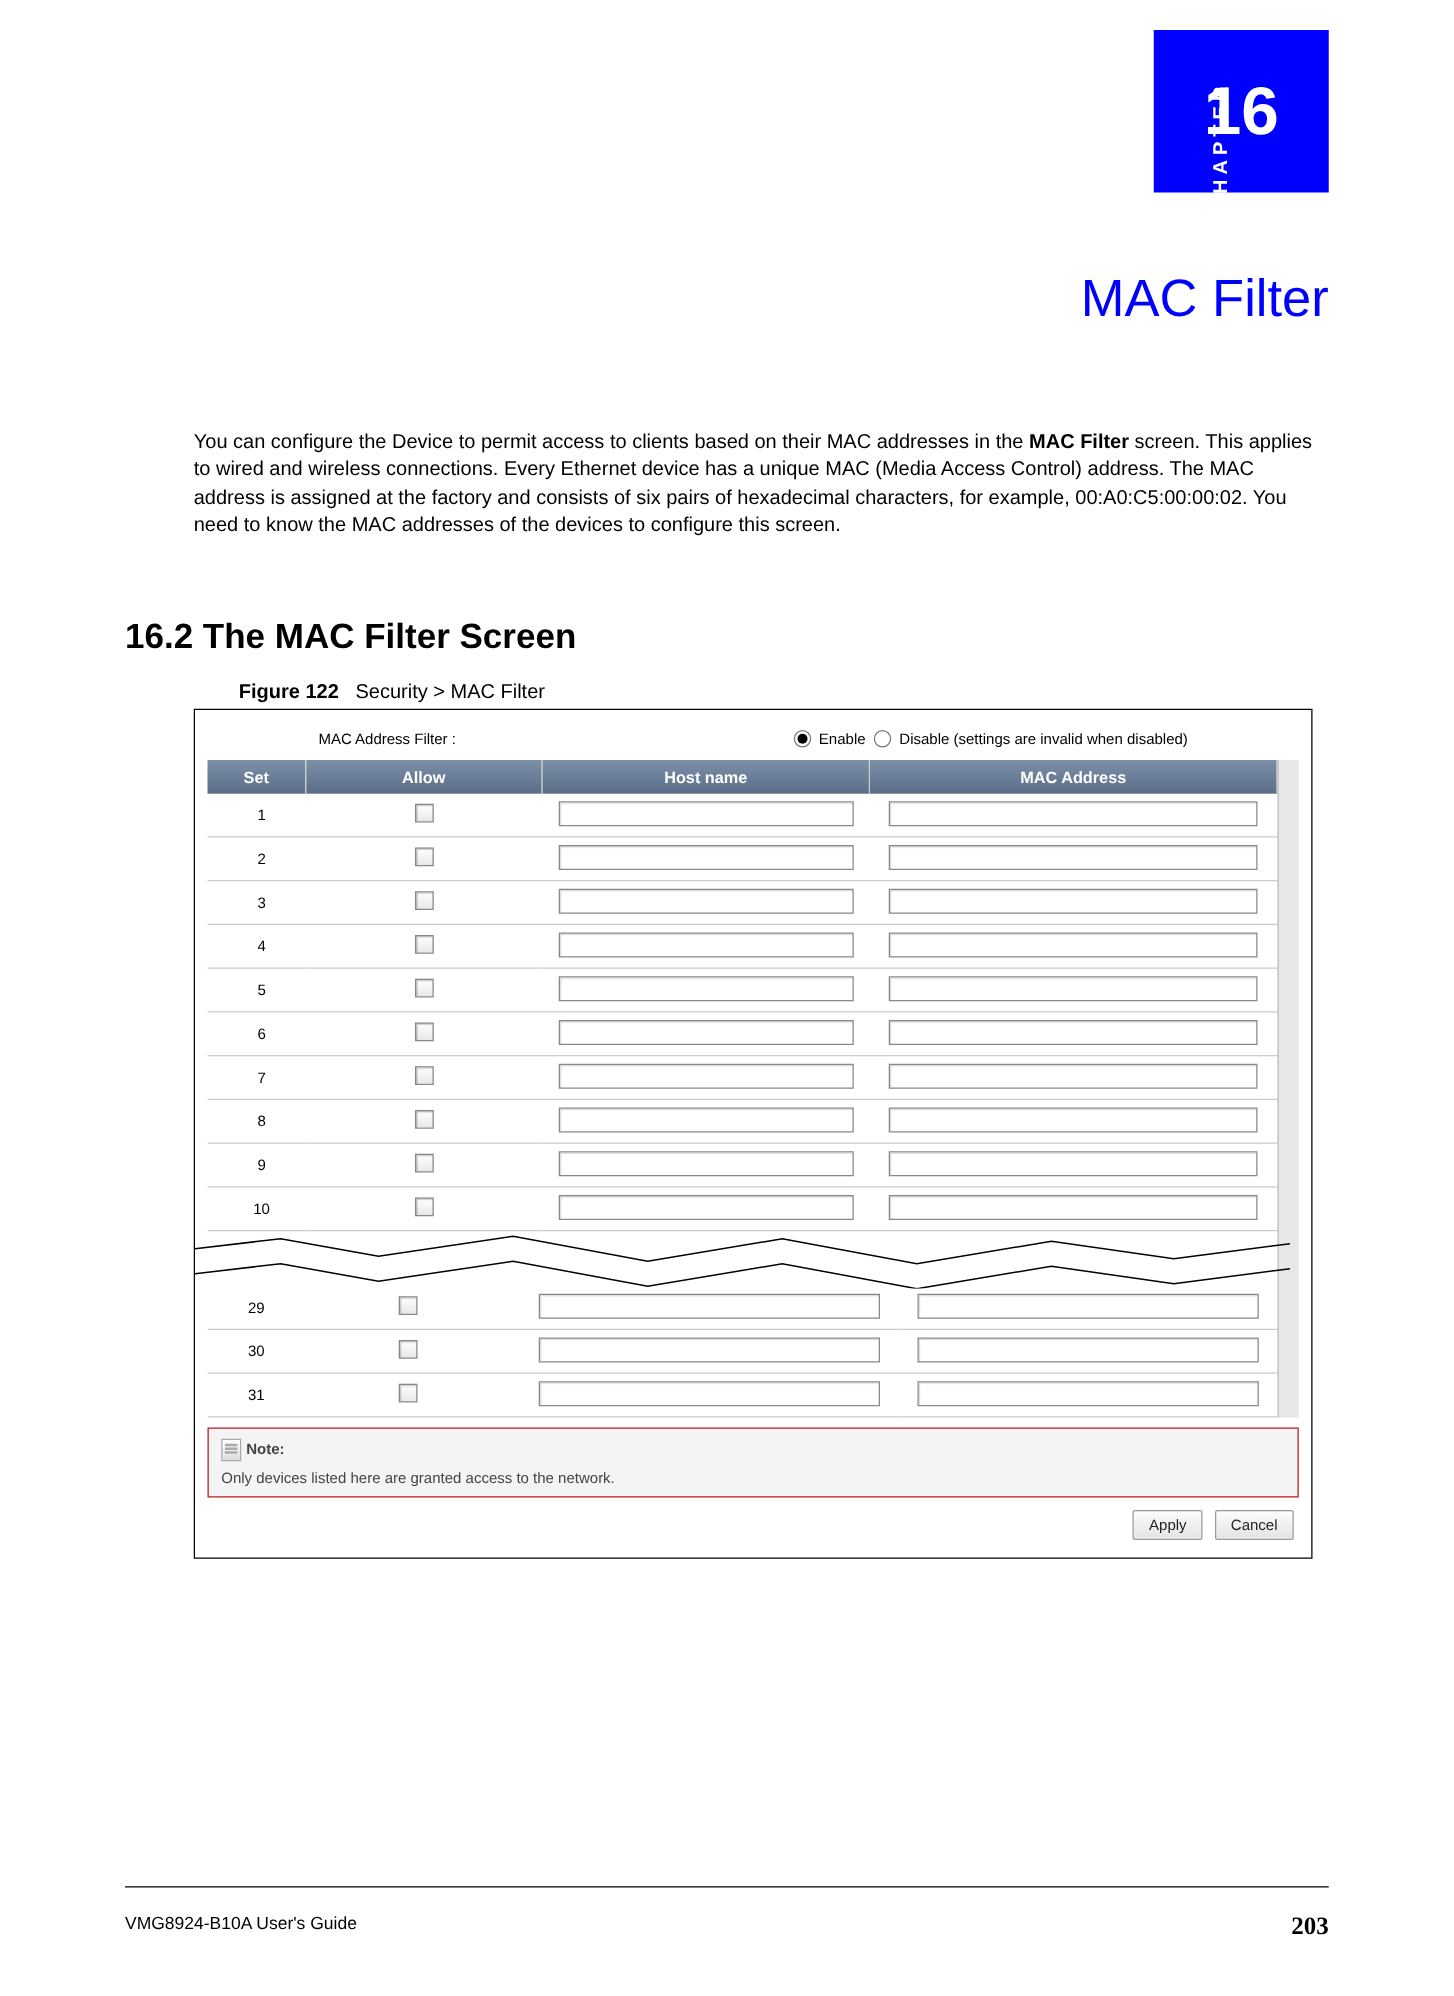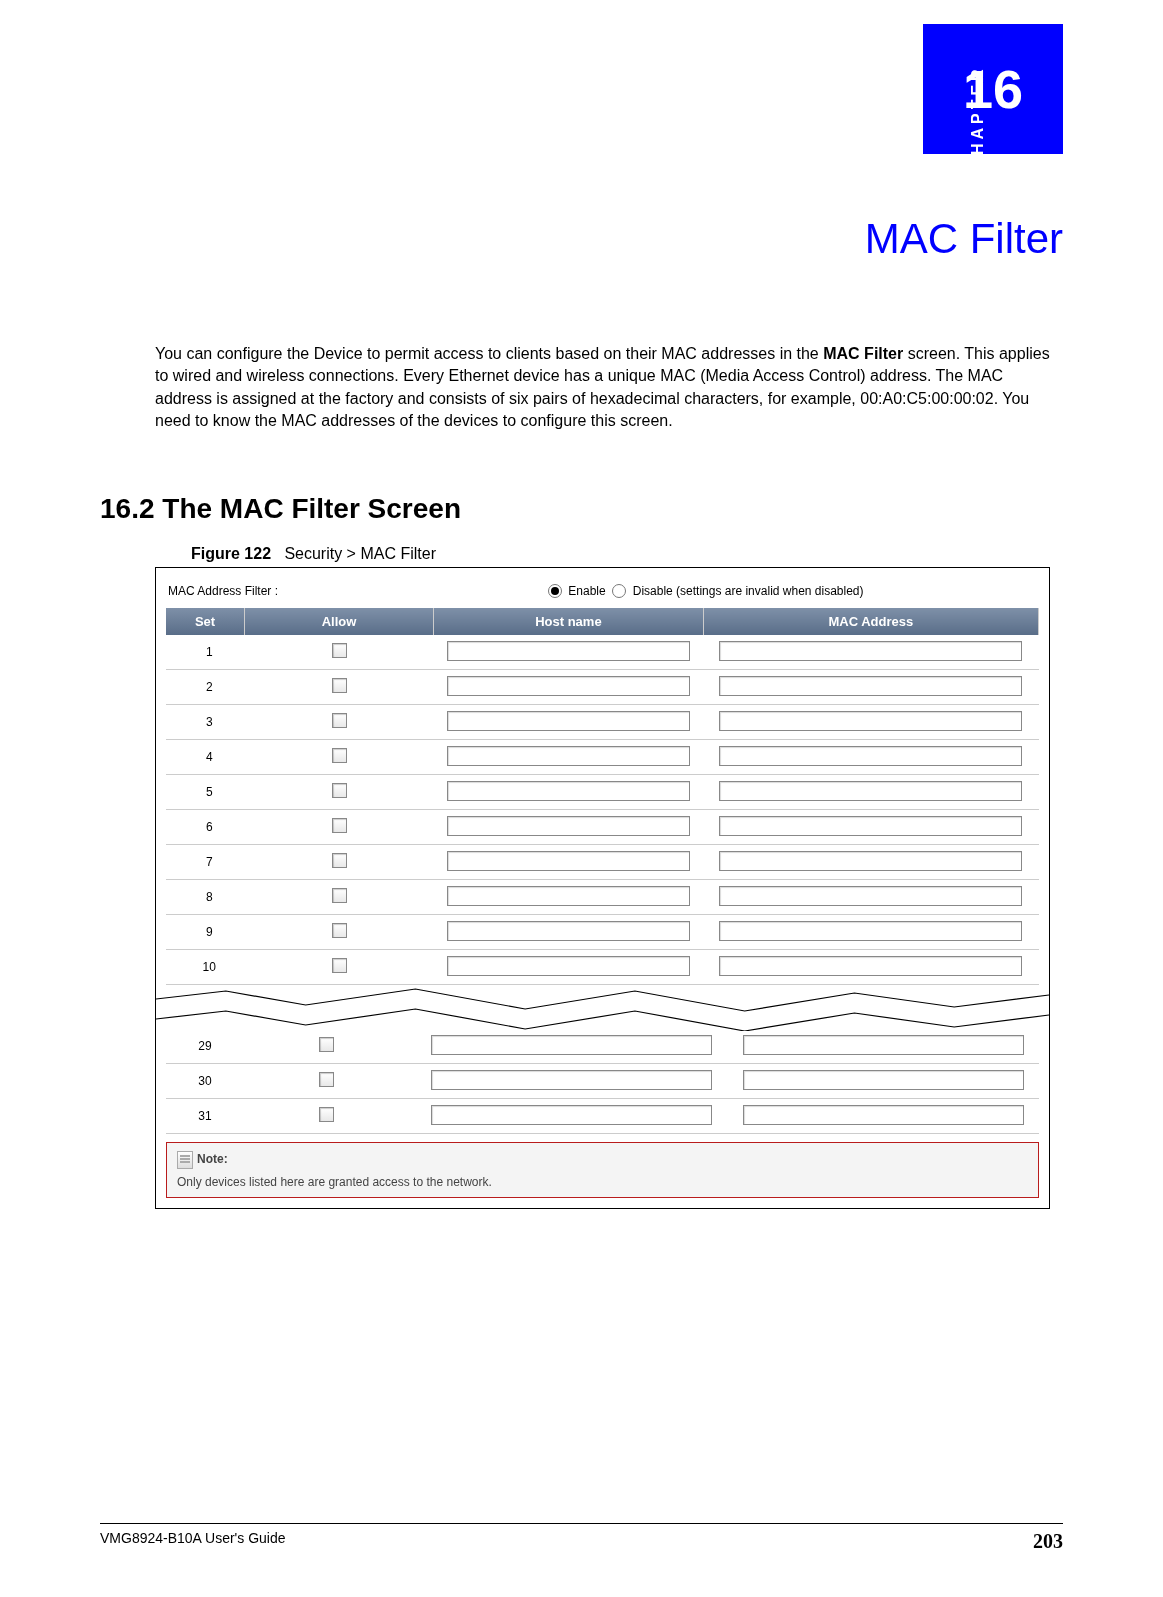--- a/index.html
+++ b/index.html
@@ -86,20 +86,21 @@
     background: #fff;
     font-family: Arial, sans-serif;
     font-size: 12px;
     box-sizing: border-box;
     padding: 10px 10px 10px 10px;
   }
   .filter-top-row {
     display: flex;
     align-items: center;
     padding: 6px 2px 10px 2px;
+    justify-content: center;
   }
   .filter-top-row .lbl {
     flex: 0 0 380px;
   }
   .radio-dot {
     display: inline-block;
     width: 12px; height: 12px;
     border: 1px solid #777;
     border-radius: 50%;
     background: #fff;
@@ -196,40 +197,39 @@
     font-size: 12px;
     color: #222;
     margin-left: 6px;
   }
   .footer {
     position: absolute;
     bottom: 44px;
     left: 100px;
     right: 100px;
     border-top: 1px solid #000;
-    padding-top: 6px;
+    padding-top: 20px;
     display: flex;
     justify-content: space-between;
     font-family: Verdana, sans-serif;
     font-size: 14px;
   }
   .footer .pnum {
     font-family: Liberation Serif, serif;
     font-weight: bold;
     font-size: 20px;
   }
   .scrollbar-fake {
     width: 16px;
     background: #e8e8e8;
     border-left: 1px solid #bbb;
   }
   .table-wrap {
     display: flex;
     align-items: stretch;
-    flex-direction: column;
   }
   .table-wrap .left { flex: 1; }
 </style>
 </head>
 <body>
 
 <div class="page">
 
   <div class="chapter-badge">
     <span class="chapter-word">CHAPTER</span>
@@ -369,20 +369,24 @@
         </table>
       </div>
       <div class="scrollbar-fake"></div>
     </div>
 
     <div class="note-box">
       <span class="note-icon"></span><strong>Note:</strong>
       <div style="margin-top:6px;">Only devices listed here are granted access to the network.</div>
     </div>
 
+    <div class="btn-row">
+      <span class="ui-btn">Apply</span>
+      <span class="ui-btn">Cancel</span>
+    </div>
 
   </div>
 
   <div class="footer">
     <span>VMG8924-B10A User's Guide</span>
     <span class="pnum">203</span>
   </div>
 
 </div>
 

